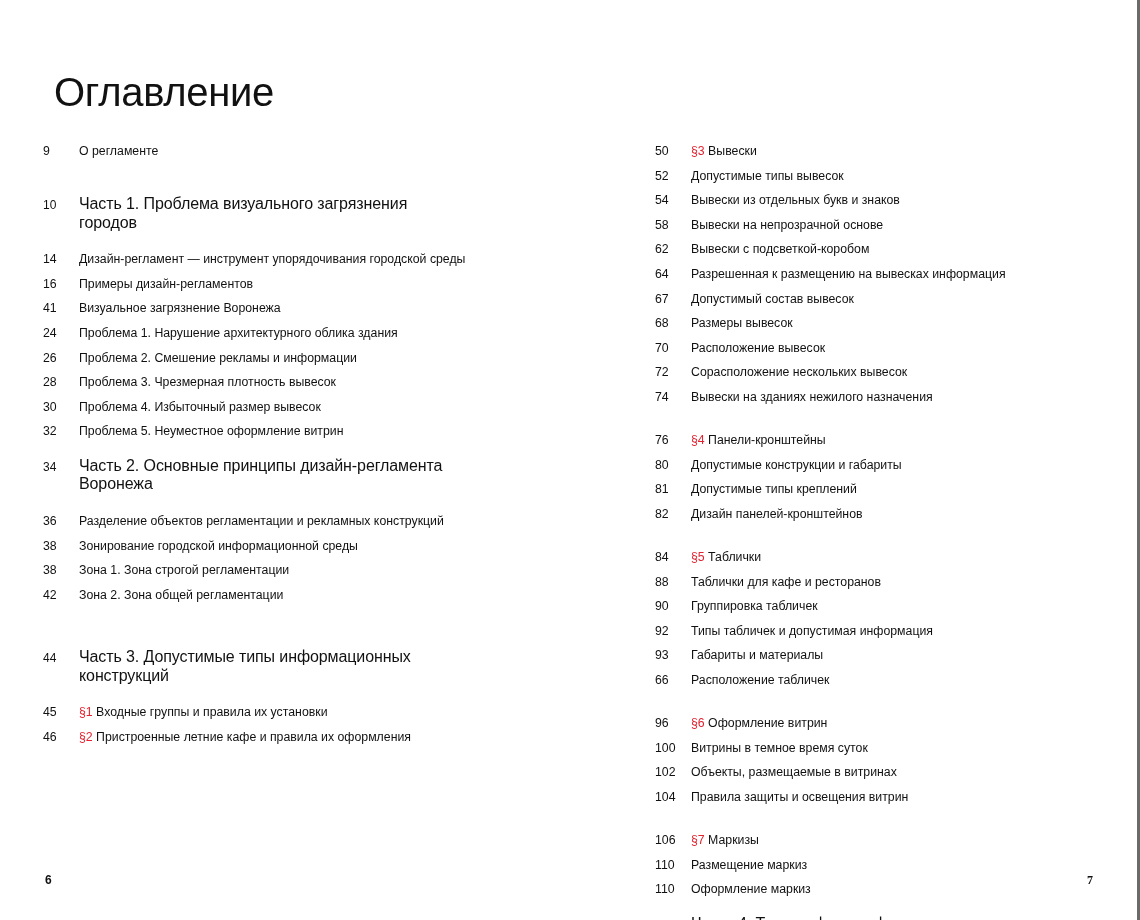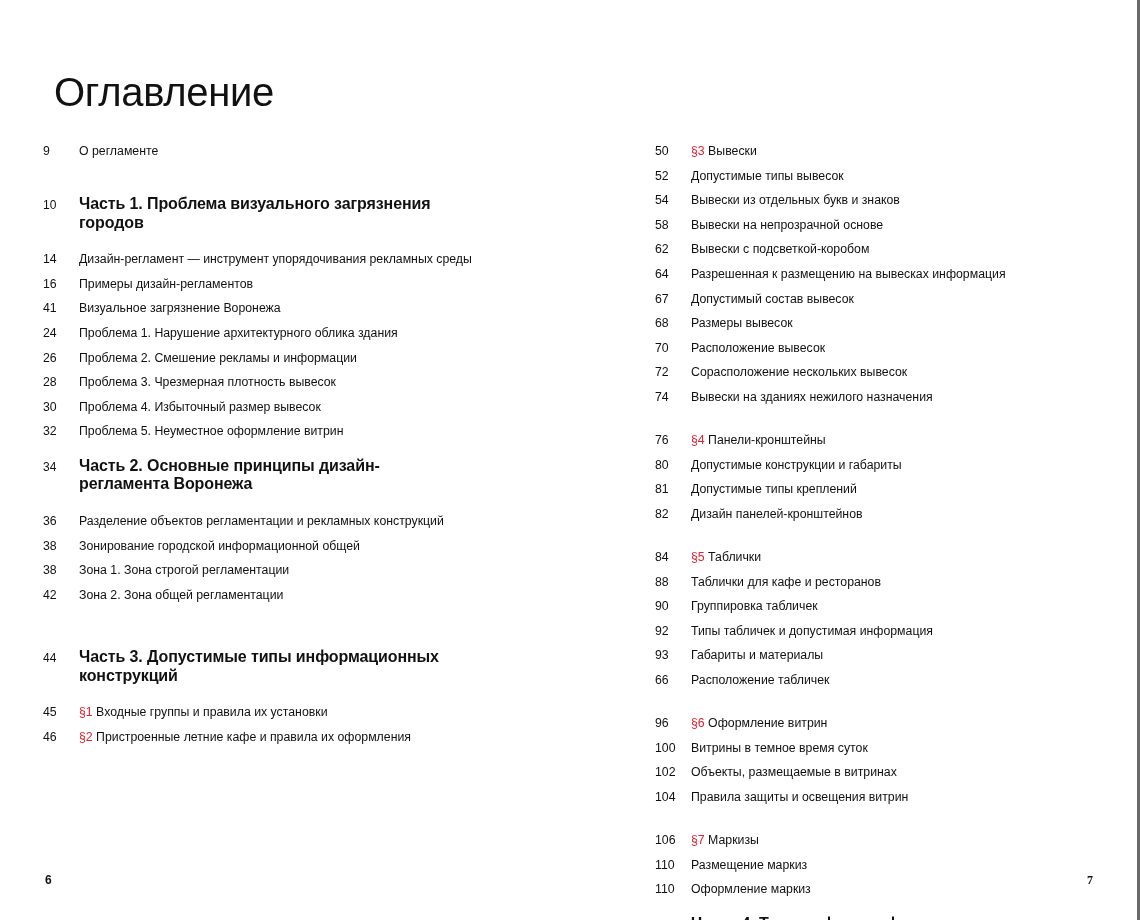--- a/index.html
+++ b/index.html
@@ -13,21 +13,21 @@
     letter-spacing: -0.3px; color: #111;
   }
   .col { position: absolute; top: 136px; }
   .col.left { left: 43px; width: 560px; }
   .col.right { left: 655px; width: 460px; }
   .row { display: flex; align-items: baseline; font-size: 12.3px; line-height: 18.6px; }
   .row .num { width: 36px; flex: none; }
   .row .text { flex: 1; margin-top: 6px; }
   .row.head { margin-top: 10px; margin-bottom: 12px; }
   .row.head .num { font-size: 12px; position: relative; top: 0px; }
-  .row.head .text { font-size: 16px; font-weight: 700; line-height: 18.5px; max-width: 380px; letter-spacing: -0.1px; }
+  .row.head .text { font-size: 16px; font-weight: 400; line-height: 18.5px; max-width: 380px; letter-spacing: -0.1px; }
   .gap { height: 18.6px; }
   .gap.big { height: 28px; }
   .sec { color: #e3222f; }
   .pagenum { position: absolute; top: 873px; font-size: 12px; font-weight: 700; }
   .pagenum.left { left: 45px; font-family: "Liberation Sans", sans-serif; }
   .pagenum.right { left: 1087px; font-family: "Liberation Serif", serif; }
 </style>
 </head>
 <body>
 
@@ -40,21 +40,21 @@
       <span class="num">9</span>
       <span class="text"><span>О регламенте</span></span>
     </div>
     <div class="gap"></div>
     <div class="row head">
       <span class="num">10</span>
       <span class="text"><span>Часть 1. Проблема визуального загрязнения городов</span></span>
     </div>
     <div class="row">
       <span class="num">14</span>
-      <span class="text"><span>Дизайн-регламент — инструмент упорядочивания рекламных среды</span></span>
+      <span class="text"><span>Дизайн-регламент — инструмент упорядочивания городской среды</span></span>
     </div>
     <div class="row">
       <span class="num">16</span>
       <span class="text"><span>Примеры дизайн-регламентов</span></span>
     </div>
     <div class="row">
       <span class="num">41</span>
       <span class="text"><span>Визуальное загрязнение Воронежа</span></span>
     </div>
     <div class="row">
@@ -80,21 +80,21 @@
     <div class="row head">
       <span class="num">34</span>
       <span class="text"><span>Часть 2. Основные принципы дизайн-регламента Воронежа</span></span>
     </div>
     <div class="row">
       <span class="num">36</span>
       <span class="text"><span>Разделение объектов регламентации и рекламных конструкций</span></span>
     </div>
     <div class="row">
       <span class="num">38</span>
-      <span class="text"><span>Зонирование городской информационной общей</span></span>
+      <span class="text"><span>Зонирование городской информационной среды</span></span>
     </div>
     <div class="row">
       <span class="num">38</span>
       <span class="text"><span>Зона 1. Зона строгой регламентации</span></span>
     </div>
     <div class="row">
       <span class="num">42</span>
       <span class="text"><span>Зона 2. Зона общей регламентации</span></span>
     </div>
     <div class="gap big"></div>

